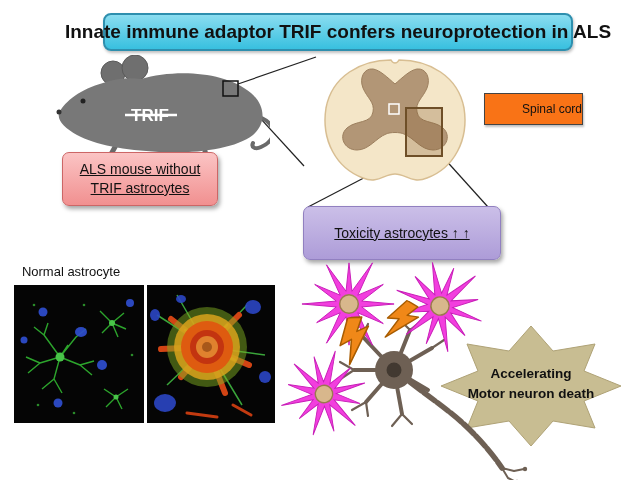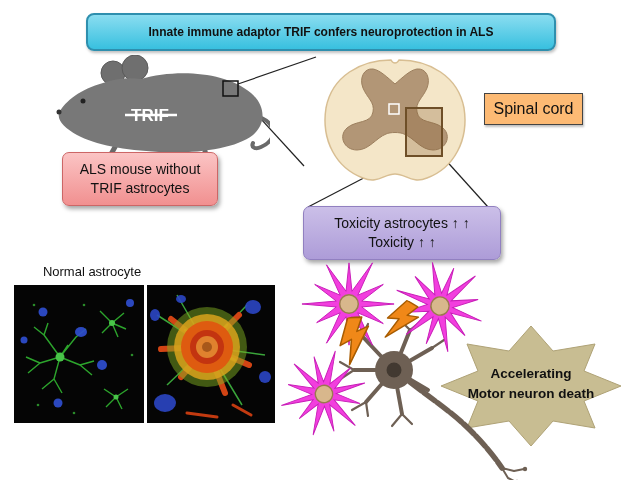--- a/index.html
+++ b/index.html
@@ -6,39 +6,41 @@
   .canvas{
     position:relative;width:640px;height:480px;background:#fff;overflow:hidden;
     font-family:"Liberation Sans", sans-serif;color:#111;
   }
   .abs{position:absolute;}
   svg{display:block;}
   .banner{
     display:flex;align-items:center;justify-content:center;
     border:2px solid #2E8FAE;border-radius:8px;
     background:linear-gradient(180deg,var(--banner-top,#8ADDF0),var(--banner-bg,#38C0DF));
-    font-weight:600;font-size:12px;white-space:nowrap;
+    font-weight:600;font-size:19px;white-space:nowrap;
     box-shadow:1px 2px 3px rgba(0,0,0,.25);
+    margin-left:17px;
   }
   .box{
     display:flex;flex-direction:column;align-items:center;justify-content:center;
     text-align:center;font-size:14px;line-height:1.35;border-radius:7px;
     box-shadow:2px 3px 4px rgba(0,0,0,.35);
+    text-decoration:underline;
   }
   .red{
     border:1.5px solid #CC6666;
     background:linear-gradient(180deg,var(--red-top,#FBC4C4),var(--red-bg,#F19090));
   }
   .purple{
     border:1.5px solid #9180C0;
     background:linear-gradient(180deg,var(--purple-top,#CBBFE8),var(--purple-bg,#AD9CD8));
   }
   .sc-label{
-    display:flex;align-items:center;justify-content:center;
-    background:#fdba74;border:1.5px solid #444;font-size:16px;
+    display:flex;align-items:center;justify-content:flex-end;
+    background:#f97316;border:1.5px solid #444;font-size:12px;
     box-shadow:1px 2px 2px rgba(0,0,0,.25);
   }
   .micro-label{font-size:13px;text-align:center;white-space:nowrap;}
   .astro-shape{fill:var(--astro-pink,#F23EDE);stroke:#C81EB8;stroke-width:1;}
   .star-fill{fill:var(--starburst-fill,#C8BD92);stroke:#AFA276;stroke-width:1;}
   .star-text{font-size:13.5px;font-weight:700;fill:#111;text-anchor:middle;}
 </style>
 </head>
 <body>
 
@@ -88,24 +90,23 @@
     <rect x="73" y="52" width="10" height="10" fill="none" stroke="#FFFFFF" stroke-width="1.5"></rect>
     <rect x="90" y="56" width="36" height="48" fill="rgba(139,101,56,0.30)" stroke="#6E4F28" stroke-width="2"></rect>
   </svg>
 
   <div class="abs sc-label" style="left:484px;top:93px;width:97px;height:30px">
     <span>Spinal cord</span>
   </div>
 
   <div class="abs box purple" style="left:303px;top:206px;width:196px;height:52px">
     <div>Toxicity astrocytes ↑ ↑</div>
-    <div>Toxicity ↑ ↑</div>
-  </div>
-
-  <div class="abs micro-label" style="left:27px;top:264px;width:130px">Normal astrocyte</div>
+  </div>
+
+  <div class="abs micro-label" style="left:6px;top:264px;width:130px">Normal astrocyte</div>
 
   <svg class="abs" style="left:14px;top:285px" width="130" height="138" viewBox="0 0 130 138">
     <rect width="130" height="138" fill="#050505"></rect>
     <g stroke="#2FAE2F" stroke-width="1.4" fill="none" opacity="0.95">
       <path d="M46,72 L30,50 M30,50 L20,42 M30,50 L34,38 M46,72 L62,52 M62,52 L72,44 M46,72 L66,80 M66,80 L80,76 M66,80 L78,90 M46,72 L40,94 M40,94 L28,104 M40,94 L48,108 M46,72 L26,78 M26,78 L12,72 M26,78 L14,88 M46,72 L54,60"></path>
       <path d="M98,38 L86,26 M98,38 L110,28 M98,38 L104,52 M98,38 L88,48 M98,38 L112,44"></path>
       <path d="M102,112 L90,104 M102,112 L114,104 M102,112 L108,124 M102,112 L92,122"></path>
     </g>
     <circle cx="46" cy="72" r="4.5" fill="#49C549"></circle>
     <circle cx="98" cy="38" r="3" fill="#49C549"></circle>

